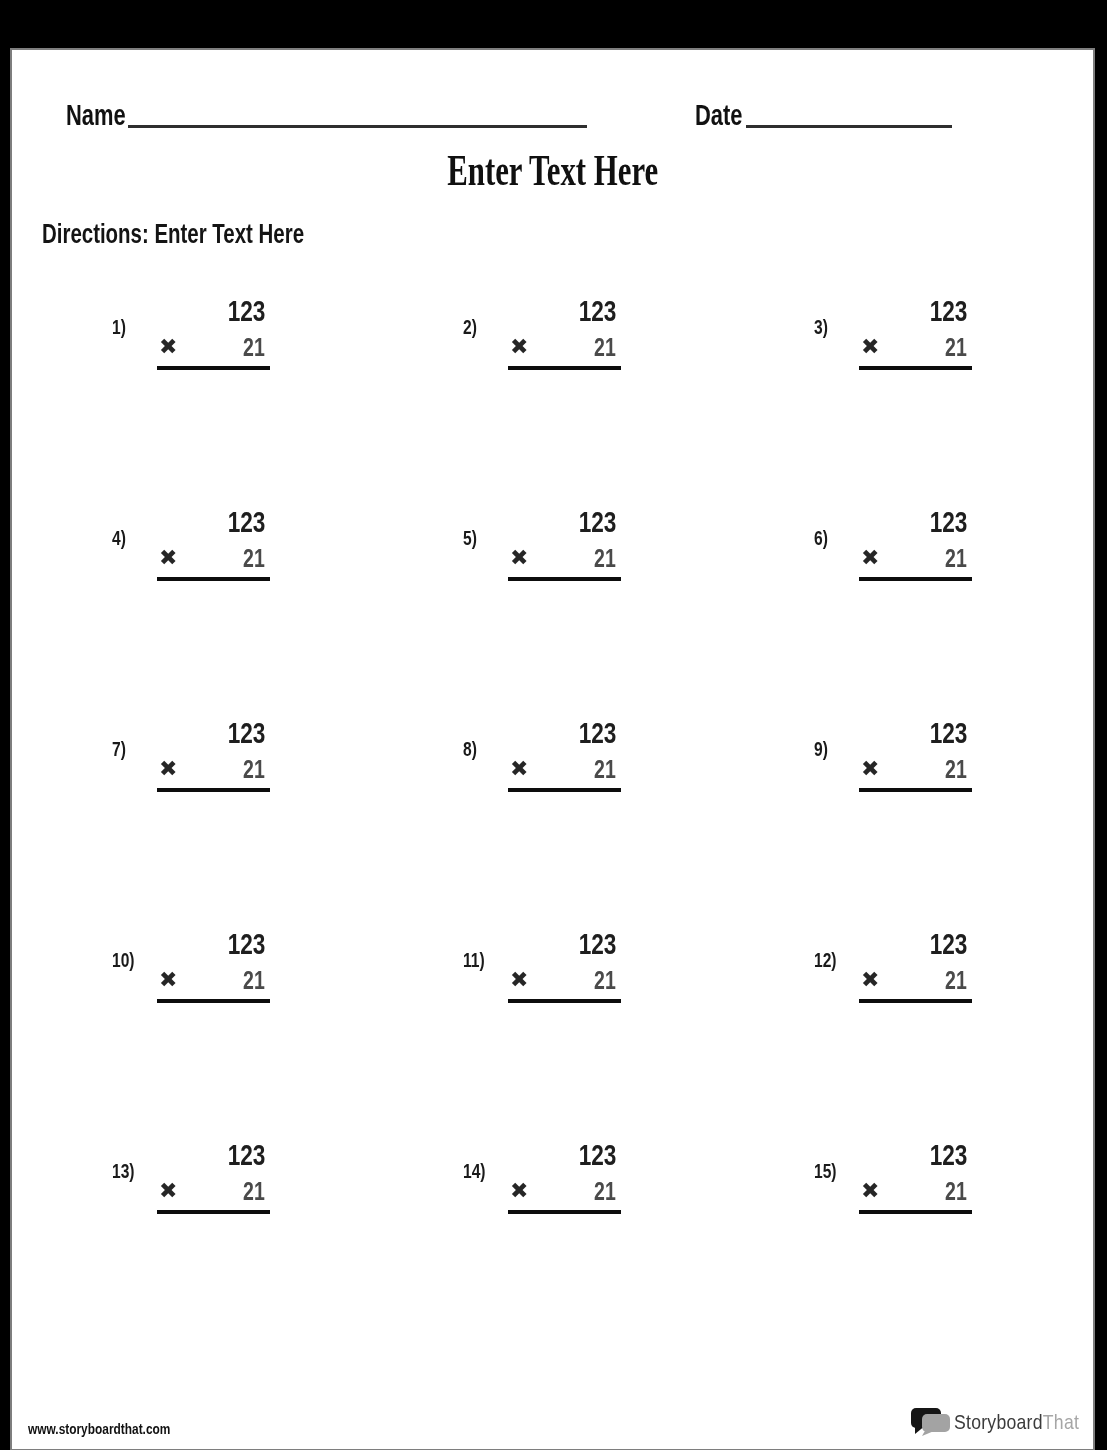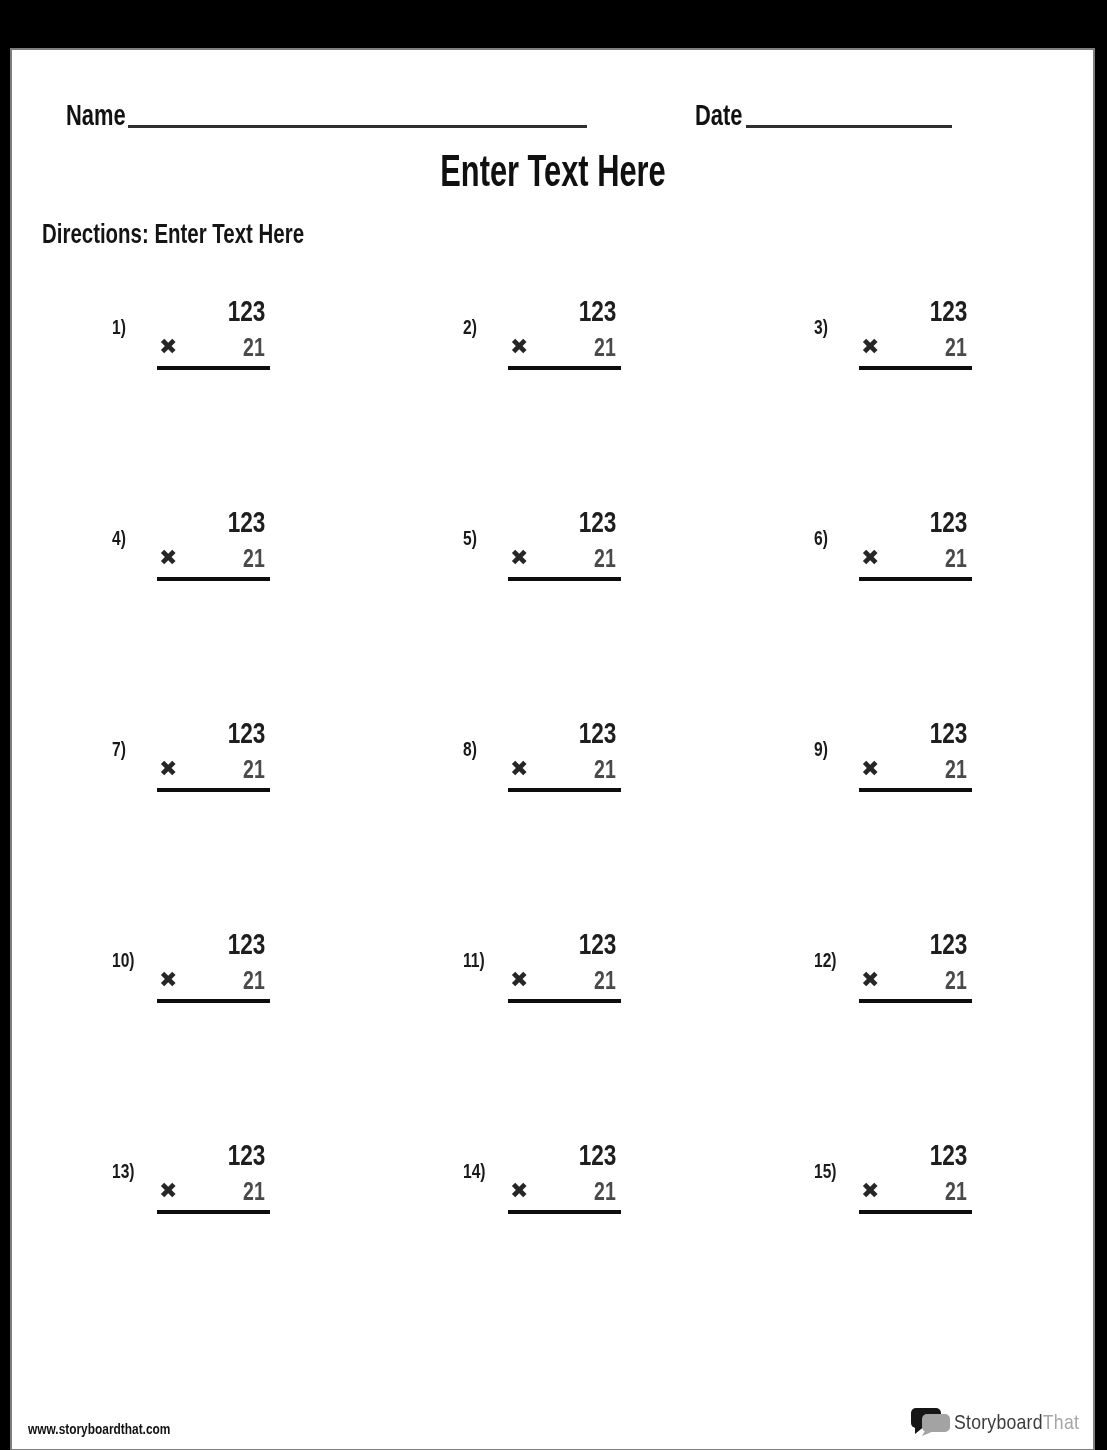--- a/index.html
+++ b/index.html
@@ -41,21 +41,21 @@
   }
   .name-label { left:54px; top:50px; }
   .date-label { left:683px; top:50px; }
   .blank {
     position:absolute; top:50px; height:28px;
     border-bottom:3px solid var(--blank-line);
   }
   .name-blank { left:116px; width:459px; }
   .date-blank { left:734px; width:206px; }
 
-  .title-wrap { position:absolute; left:0; right:0; top:97px; text-align:center; }
+  .title-wrap { position:absolute; left:0; right:0; top:97px; text-align:center;font-family:Liberation Serif, serif; }
   .title { font-size:44px; font-weight:bold; line-height:48px; color:#101010; }
 
   .directions { position:absolute; left:30px; top:169px; font-size:28px; font-weight:bold; line-height:30px; color:#141414; }
 
   .problems-grid { position:absolute; left:0; top:0; width:100%; height:100%; }
   .problem { position:absolute; width:160px; height:80px; }
   .p-label {
     position:absolute; left:0; top:16px;
     font-size:20px; font-weight:bold; line-height:20px;
     transform:scaleX(.78); transform-origin:left center; color:#1a1a1a;

